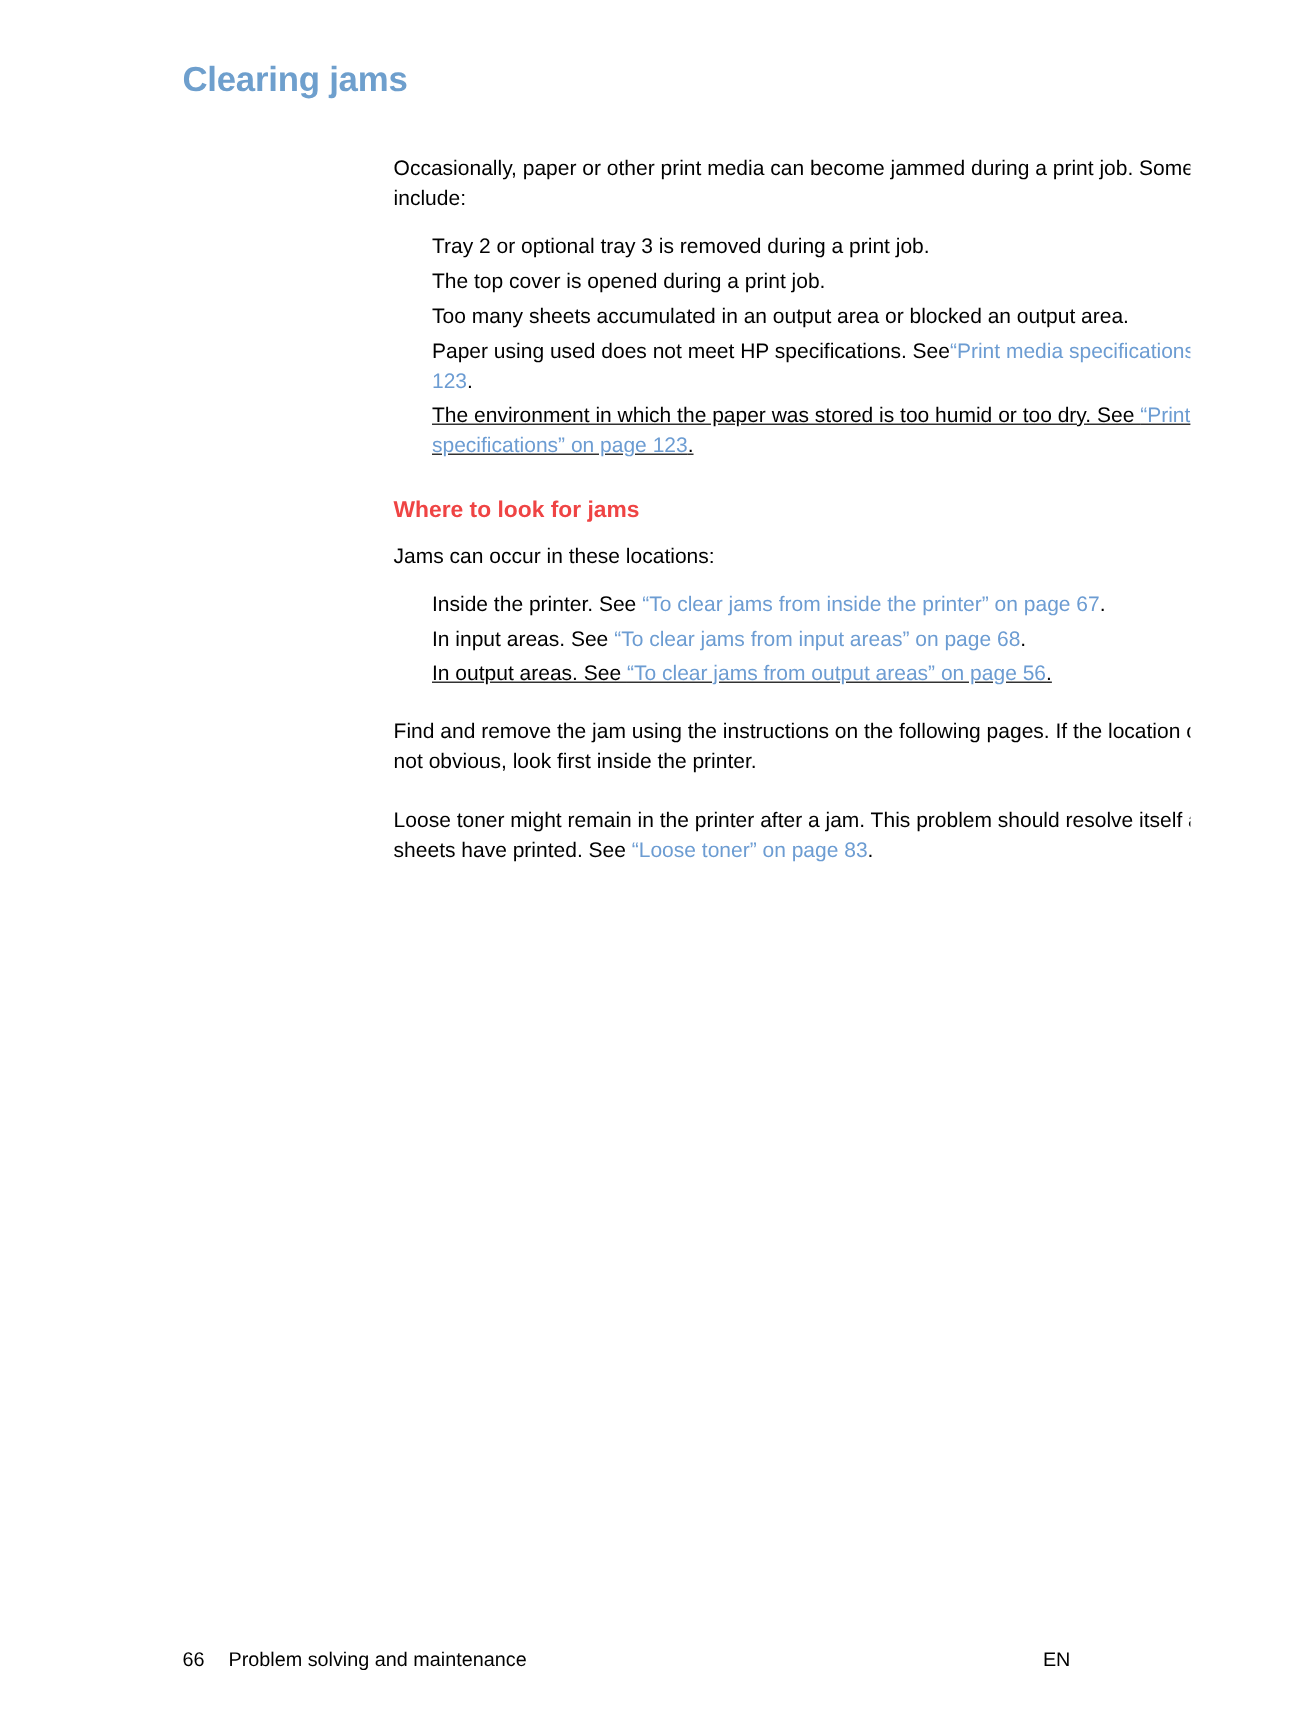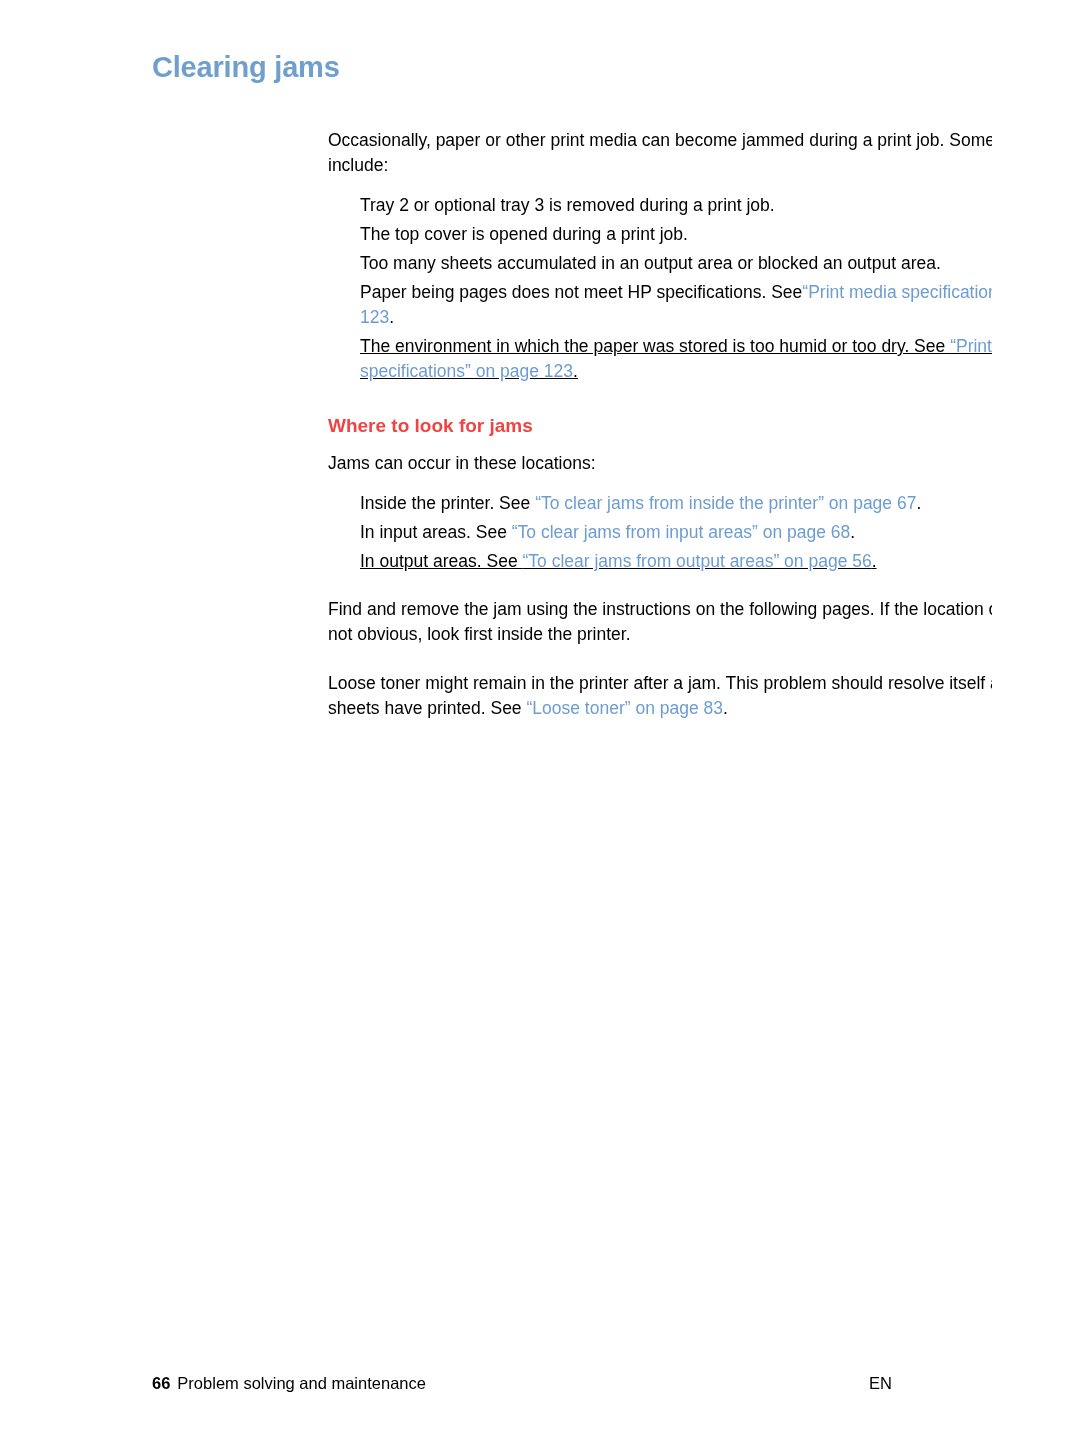--- a/index.html
+++ b/index.html
@@ -99,22 +99,22 @@
     justify-content: space-between;
     font-size: 16.5px;
     color: #000000;
   }
   .footer-left {
     display: flex;
     align-items: baseline;
     white-space: nowrap;
   }
   .footer-pagenum {
-    font-weight: bold;
-    margin-right: 7px;
+    font-weight: normal;
+    margin-right: 20px;
   }
   .footer-right {
     white-space: nowrap;
     margin-right: 36px;
   }
 </style>
 </head>
 <body>
 
 <div class="page">
@@ -129,21 +129,21 @@
       <li>
         <span>Tray 2 or optional tray 3 is removed during a print job.</span>
       </li>
       <li>
         <span>The top cover is opened during a print job.</span>
       </li>
       <li>
         <span>Too many sheets accumulated in an output area or blocked an output area.</span>
       </li>
       <li>
-        <span>Paper being pages does not meet HP specifications. See</span><a class="xref" href="#">“Print media specifications” on page 123</a><span>.</span>
+        <span>Paper using used does not meet HP specifications. See</span><a class="xref" href="#">“Print media specifications” on page 123</a><span>.</span>
       </li>
       <li>
         <span>The environment in which the paper was stored is too humid or too dry. See </span><a class="xref" href="#">“Print media specifications” on page 123</a><span>.</span>
       </li>
     </ul>
 
     <div class="gap-md"></div>
 
     <h2 class="subhead">Where to look for jams</h2>
 

